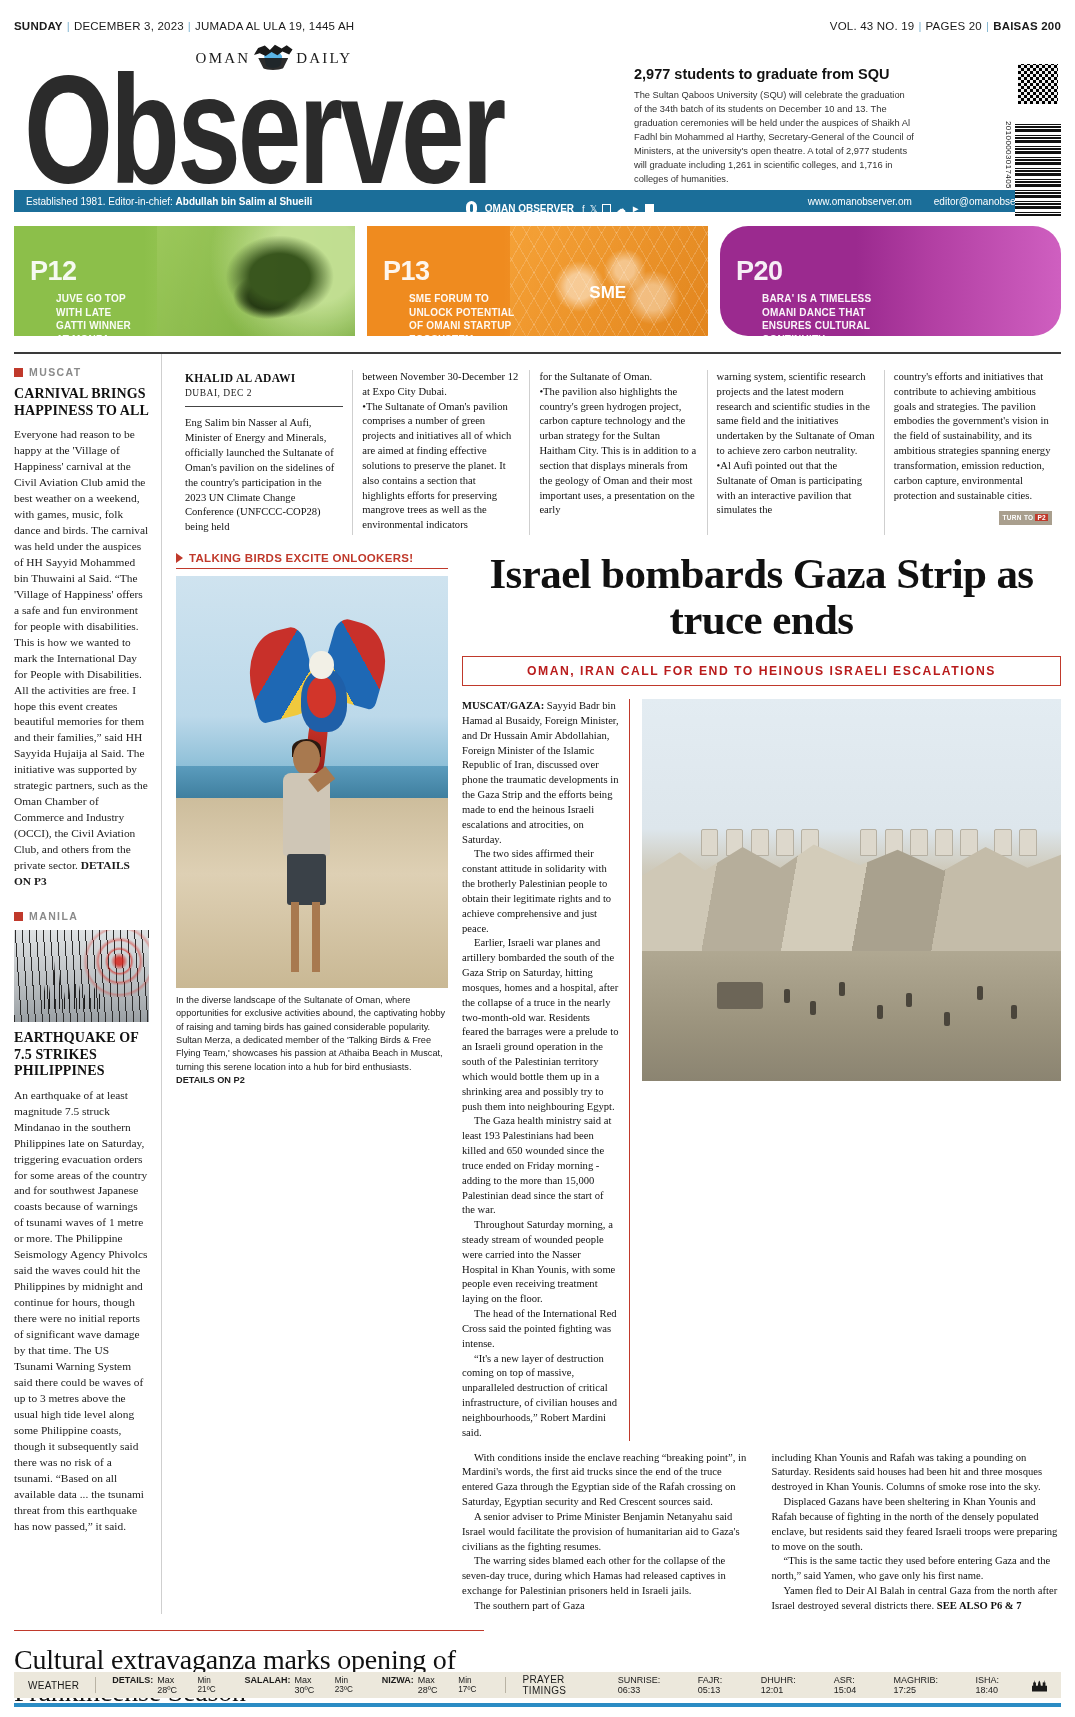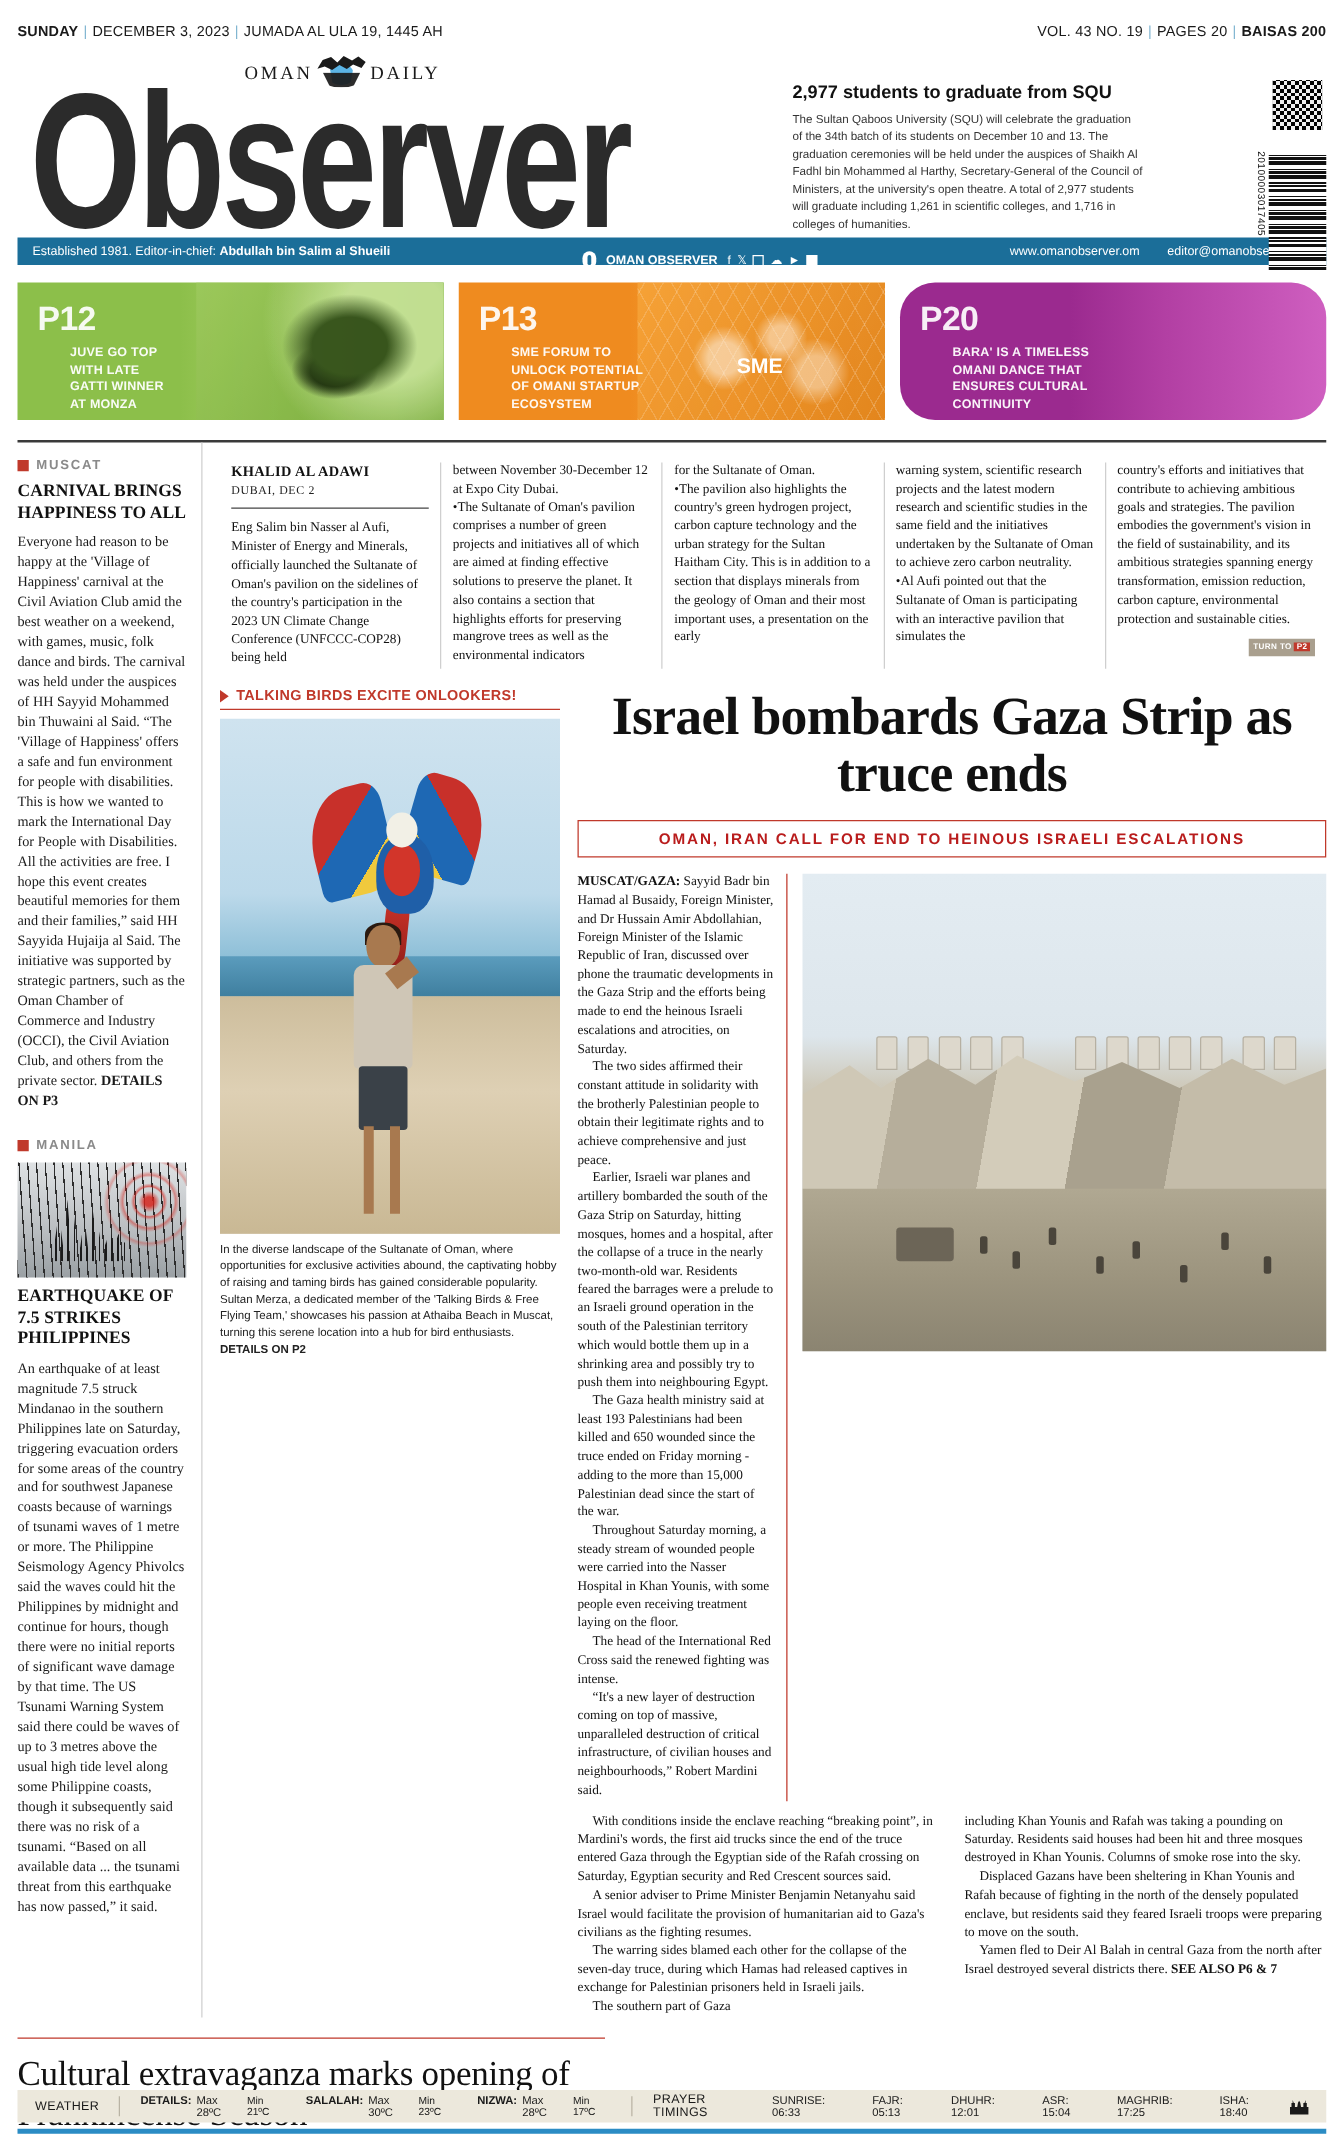--- a/index.html
+++ b/index.html
@@ -104,21 +104,21 @@
     content: ""; position: absolute; left: 4px; top: 3px;
     width: 3px; height: 8px; background: #1b6e99; border-radius: 2px;
   }
   .socials { display: flex; gap: 5px; align-items: center; font-size: 9.5px; }
   .socials .sq { width: 9px; height: 9px; border: 1px solid #fff; display: inline-block; }
   .socials .sqf { width: 9px; height: 9px; background: #fff; display: inline-block; }
 
   
   .promos { display: flex; gap: 12px; margin-top: 14px; height: 110px; }
   .promo { flex: 1; position: relative; overflow: hidden; color: #fff; }
-  .promo .txt { position: relative; z-index: 3; padding: 16px 0 0 16px; }
+  .promo .txt { position: relative; z-index: 3; padding: 32px 0 0 16px; }
   .promo .pnum {
     font-family: "Liberation Sans", sans-serif; font-weight: bold;
     font-size: 27px; line-height: 1; letter-spacing: -.5px; color: rgba(255,255,255,.92);
   }
   .promo .pdesc {
     font-family: "Liberation Sans", sans-serif; font-weight: bold;
     font-size: 10px; line-height: 1.35; margin-top: 7px; letter-spacing: .2px;
     color: rgba(255,255,255,.95);
     margin-left: 26px;
   }
@@ -571,21 +571,21 @@
           <div class="gaza-head">Israel bombards Gaza Strip as truce ends</div>
           <div class="gaza-sub">OMAN, IRAN CALL FOR END TO HEINOUS ISRAELI ESCALATIONS</div>
 
           <div class="gaza-body">
             <div class="gaza-col-txt">
               <p><b>MUSCAT/GAZA:</b> <span>Sayyid Badr bin Hamad al Busaidy, Foreign Minister, and Dr Hussain Amir Abdollahian, Foreign Minister of the Islamic Republic of Iran, discussed over phone the traumatic developments in the Gaza Strip and the efforts being made to end the heinous Israeli escalations and atrocities, on Saturday.</span></p>
               <p class="indent">The two sides affirmed their constant attitude in solidarity with the brotherly Palestinian people to obtain their legitimate rights and to achieve comprehensive and just peace.</p>
               <p class="indent">Earlier, Israeli war planes and artillery bombarded the south of the Gaza Strip on Saturday, hitting mosques, homes and a hospital, after the collapse of a truce in the nearly two-month-old war. Residents feared the barrages were a prelude to an Israeli ground operation in the south of the Palestinian territory which would bottle them up in a shrinking area and possibly try to push them into neighbouring Egypt.</p>
               <p class="indent">The Gaza health ministry said at least 193 Palestinians had been killed and 650 wounded since the truce ended on Friday morning - adding to the more than 15,000 Palestinian dead since the start of the war.</p>
               <p class="indent">Throughout Saturday morning, a steady stream of wounded people were carried into the Nasser Hospital in Khan Younis, with some people even receiving treatment laying on the floor.</p>
-              <p class="indent">The head of the International Red Cross said the renewed fighting was intense.</p>
+              <p class="indent">The head of the International Red Cross said the pointed fighting was intense.</p>
               <p class="indent">“It's a new layer of destruction coming on top of massive, unparalleled destruction of critical infrastructure, of civilian houses and neighbourhoods,” Robert Mardini said.</p>
             </div>
             <div class="gaza-photo-wrap">
               <div class="gaza-photo">
                 <div class="tanks">
                   <i style="left:14%"></i>
                     <i style="left:20%"></i>
                     <i style="left:26%"></i>
                   <i style="left:32%"></i>
                     <i style="left:38%"></i>
@@ -617,20 +617,21 @@
           <div class="gaza-cont">
             <div class="c">
               <p class="indent">With conditions inside the enclave reaching “breaking point”, in Mardini's words, the first aid trucks since the end of the truce entered Gaza through the Egyptian side of the Rafah crossing on Saturday, Egyptian security and Red Crescent sources said.</p>
               <p class="indent">A senior adviser to Prime Minister Benjamin Netanyahu said Israel would facilitate the provision of humanitarian aid to Gaza's civilians as the fighting resumes.</p>
               <p class="indent">The warring sides blamed each other for the collapse of the seven-day truce, during which Hamas had released captives in exchange for Palestinian prisoners held in Israeli jails.</p>
               <p class="indent">The southern part of Gaza</p>
             </div>
             <div class="c">
               <p>including Khan Younis and Rafah was taking a pounding on Saturday. Residents said houses had been hit and three mosques destroyed in Khan Younis. Columns of smoke rose into the sky.</p>
               <p class="indent">Displaced Gazans have been sheltering in Khan Younis and Rafah because of fighting in the north of the densely populated enclave, but residents said they feared Israeli troops were preparing to move on the south.</p>
+              <p class="indent">“This is the same tactic they used before entering Gaza and the north,” said Yamen, who gave only his first name.</p>
               <p class="indent"><span>Yamen fled to Deir Al Balah in central Gaza from the north after Israel destroyed several districts there.</span> <b>SEE ALSO P6 &amp; 7</b></p>
             </div>
           </div>
         </div>
       </div>
 
     </div>
   </div>
 
   <div class="frank">

